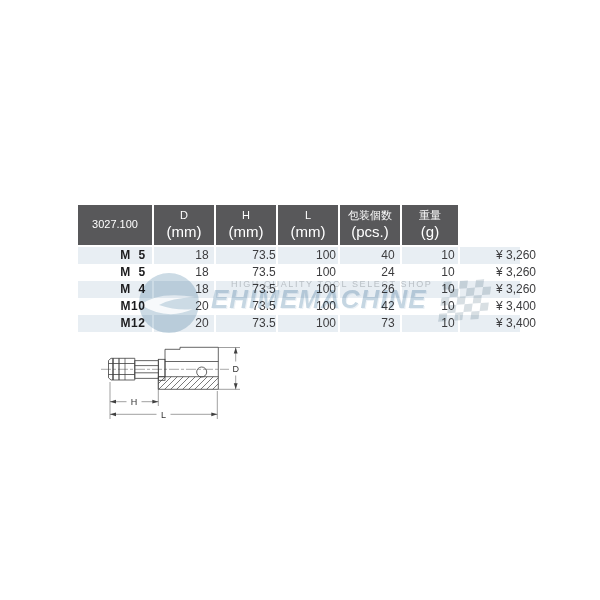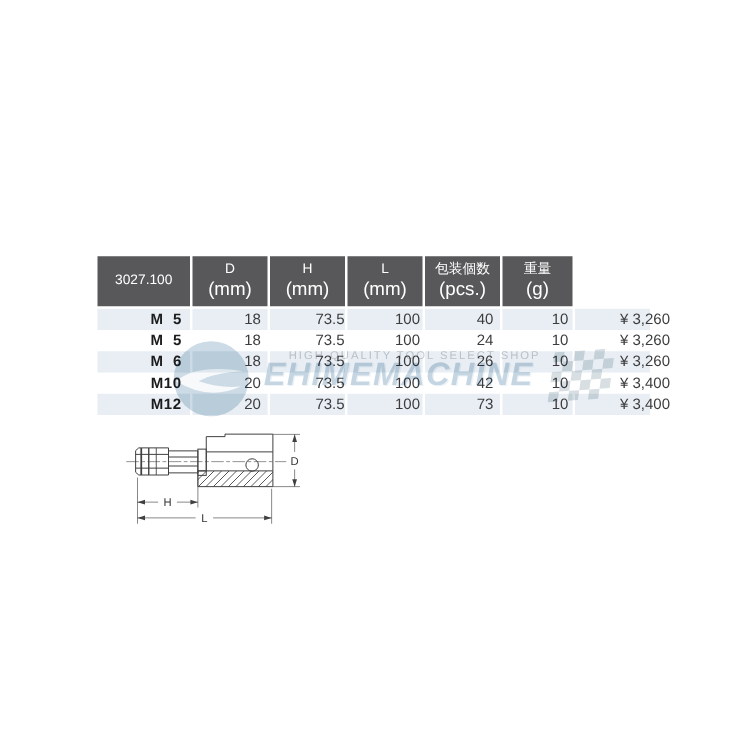--- a/index.html
+++ b/index.html
@@ -89,21 +89,21 @@
     <div class="trow">
       <div class="td size">M  5</div>
       <div class="td">18</div>
       <div class="td">73.5</div>
       <div class="td">100</div>
       <div class="td">24</div>
       <div class="td">10</div>
       <div class="td">¥ 3,260</div>
     </div>
     <div class="trow stripe">
-      <div class="td size">M  6</div>
+      <div class="td size">M  4</div>
       <div class="td">18</div>
       <div class="td">73.5</div>
       <div class="td">100</div>
       <div class="td">26</div>
       <div class="td">10</div>
       <div class="td">¥ 3,260</div>
     </div>
     <div class="trow">
       <div class="td size">M10</div>
       <div class="td">20</div>

